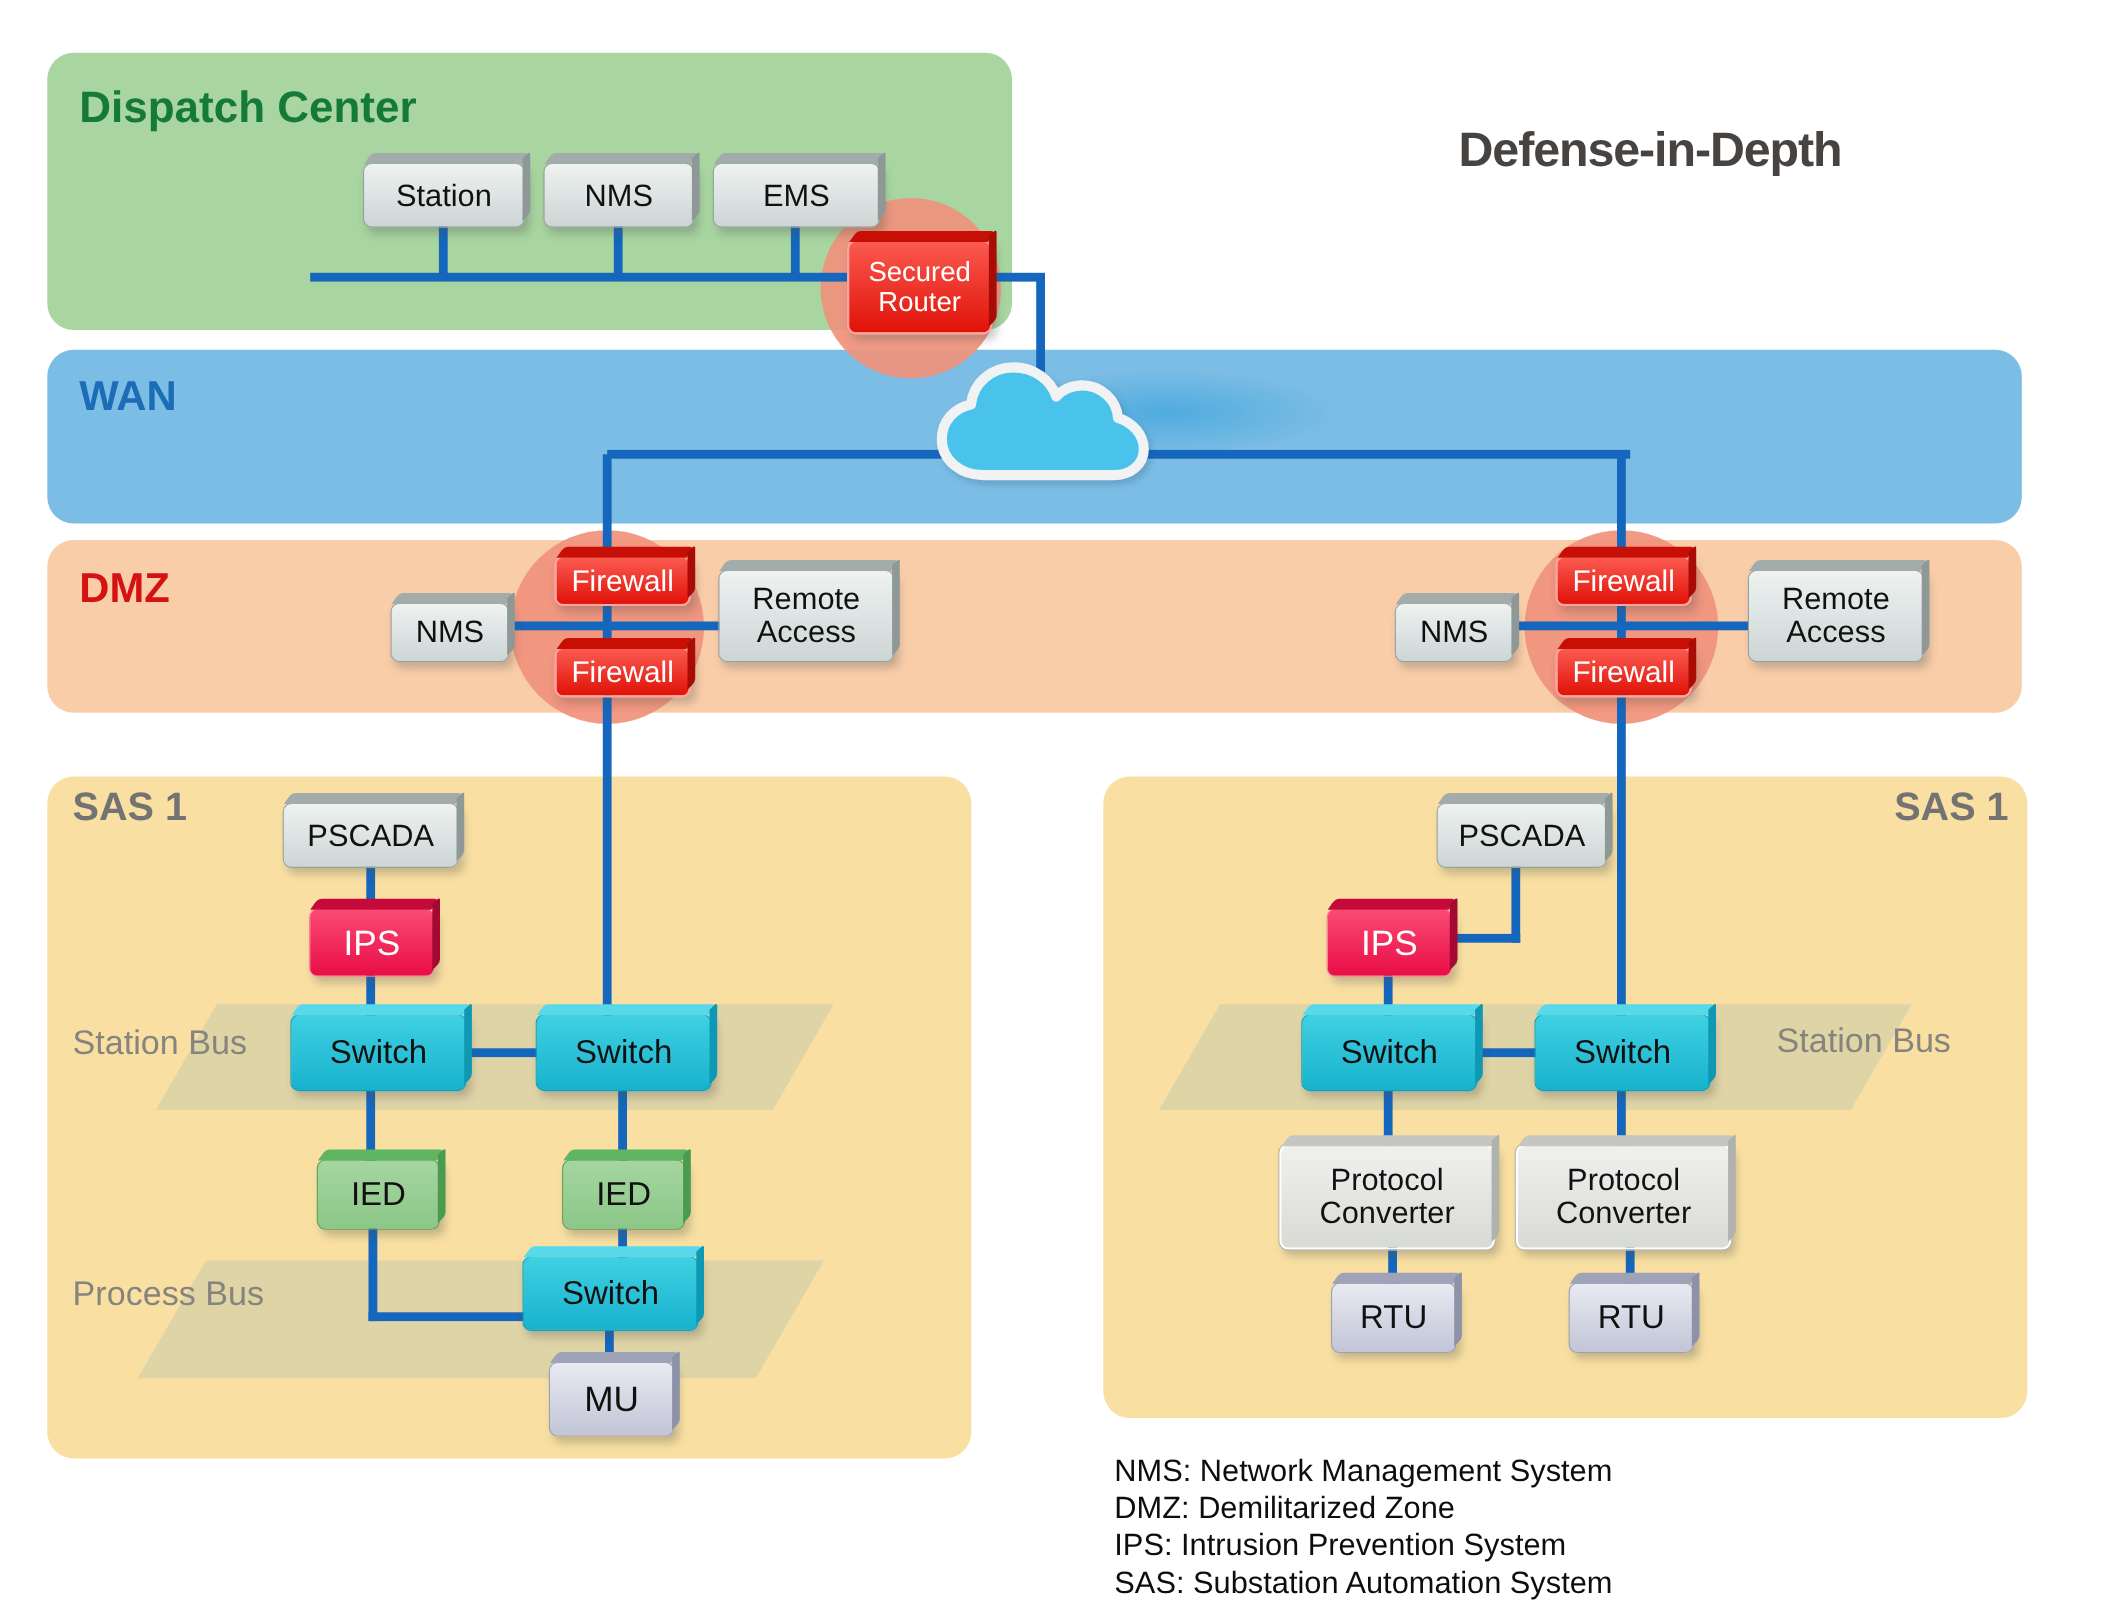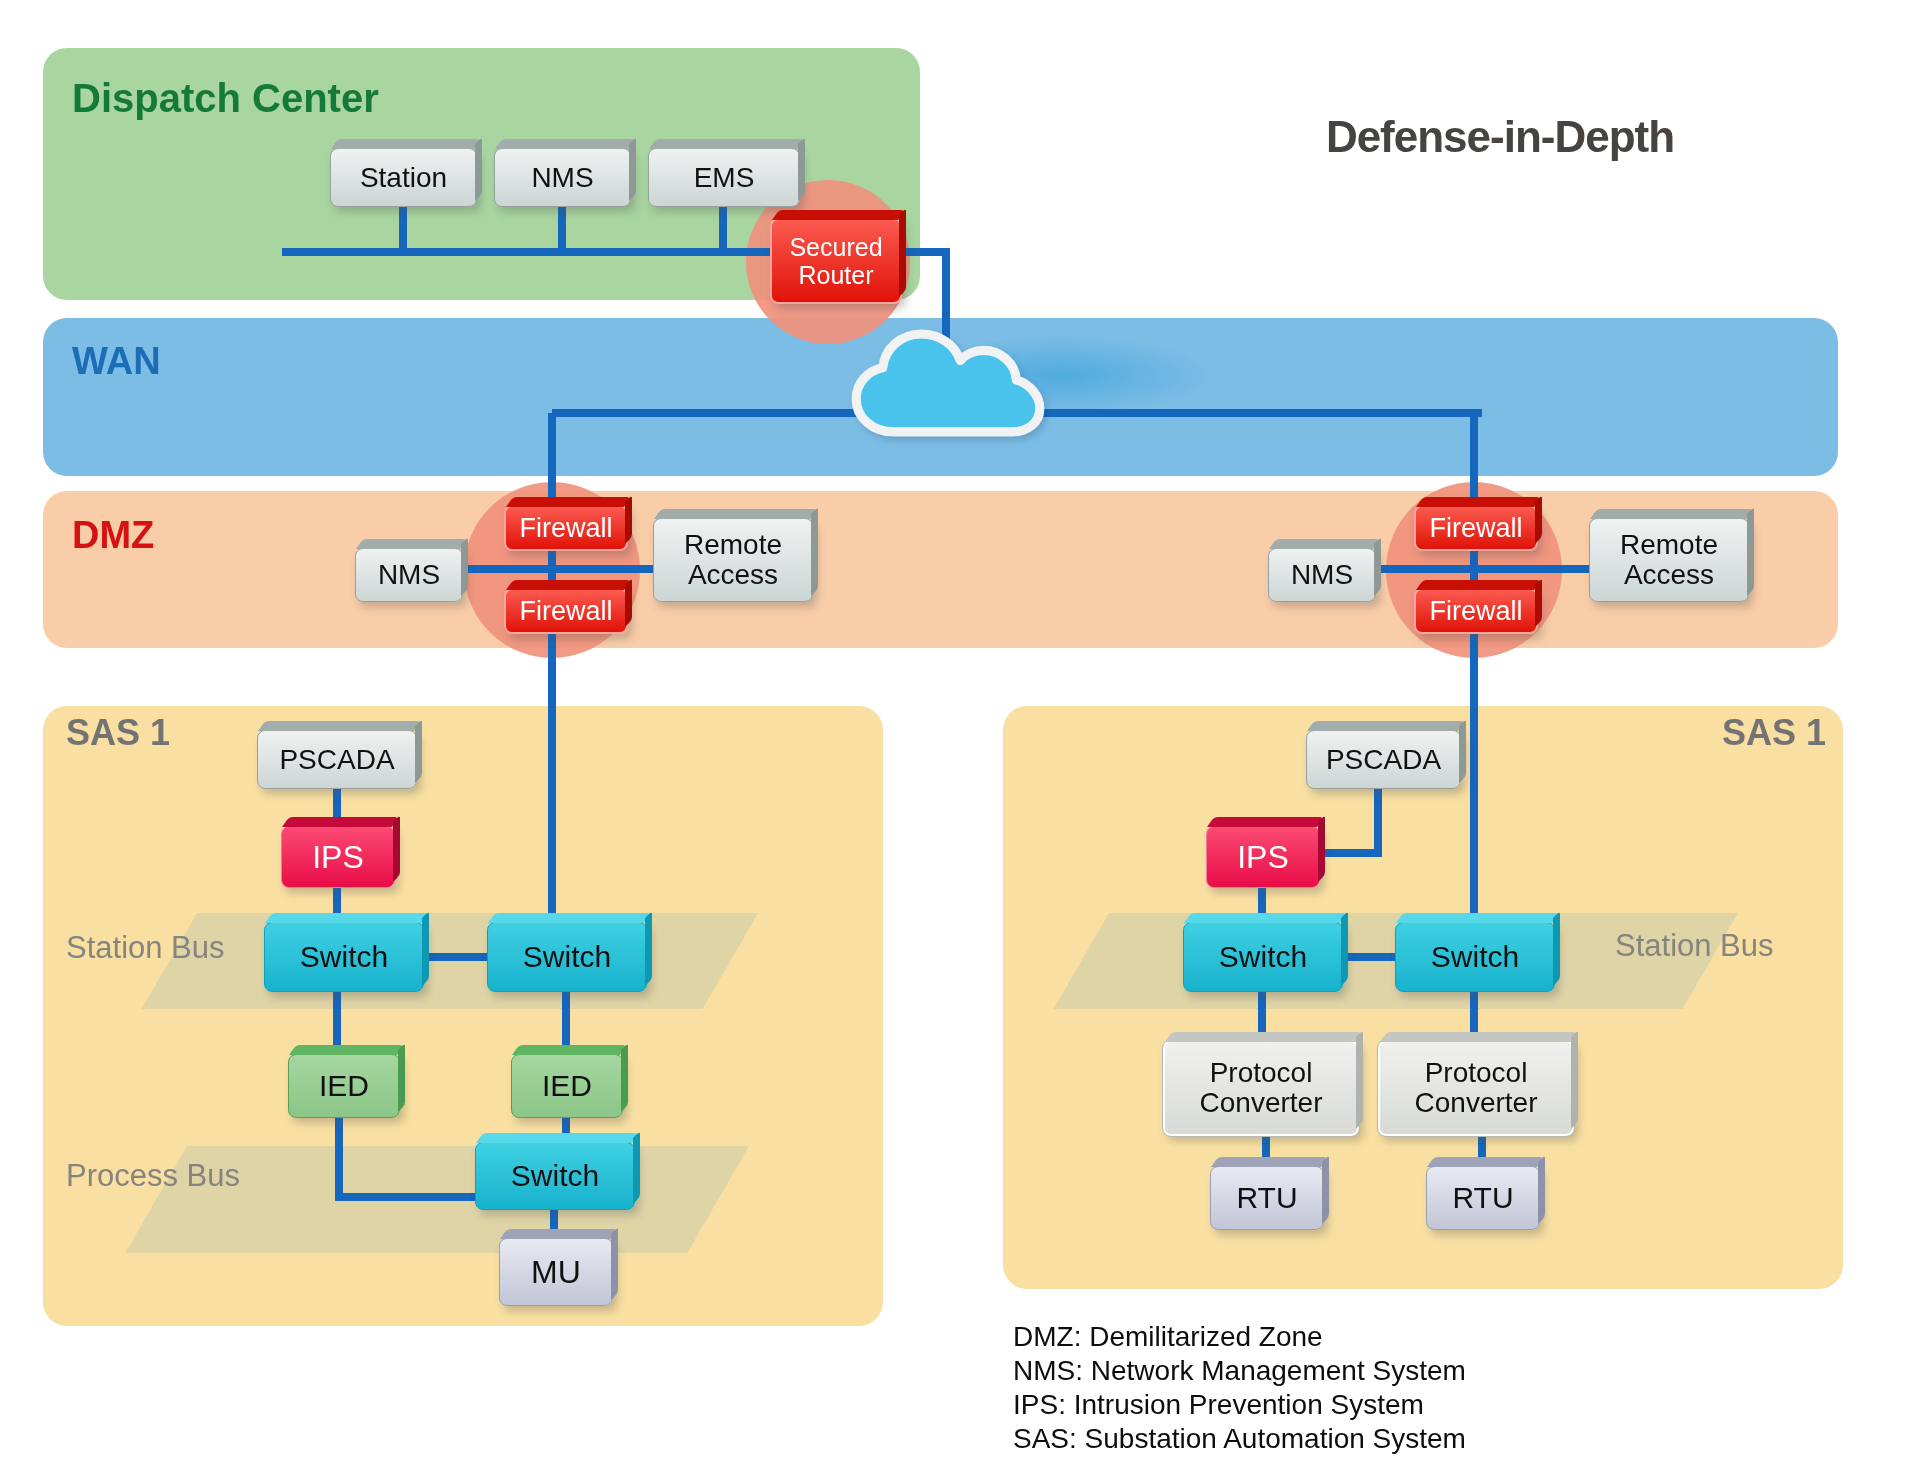--- a/index.html
+++ b/index.html
@@ -159,19 +159,19 @@
   <div class="node gray" style="left:1306px;top:730px;width:153px;height:57px">PSCADA</div>
   <div class="node crimson" style="left:1206px;top:826px;width:112px;height:60px">IPS</div>
   <div class="node cyan" style="left:1183px;top:922px;width:158px;height:68px">Switch</div>
   <div class="node cyan" style="left:1395px;top:922px;width:158px;height:68px">Switch</div>
   <div class="node pc" style="left:1163px;top:1040px;width:192px;height:92px">Protocol Converter</div>
   <div class="node pc" style="left:1378px;top:1040px;width:192px;height:92px">Protocol Converter</div>
   <div class="node lav" style="left:1210px;top:1166px;width:112px;height:62px">RTU</div>
   <div class="node lav" style="left:1426px;top:1166px;width:112px;height:62px">RTU</div>
 
   <div class="legend">
+    <div>NMS: Network Management System</div>
     <div>DMZ: Demilitarized Zone</div>
-    <div>NMS: Network Management System</div>
     <div>IPS: Intrusion Prevention System</div>
     <div>SAS: Substation Automation System</div>
   </div>
 
 </div>
 
 </body></html>

